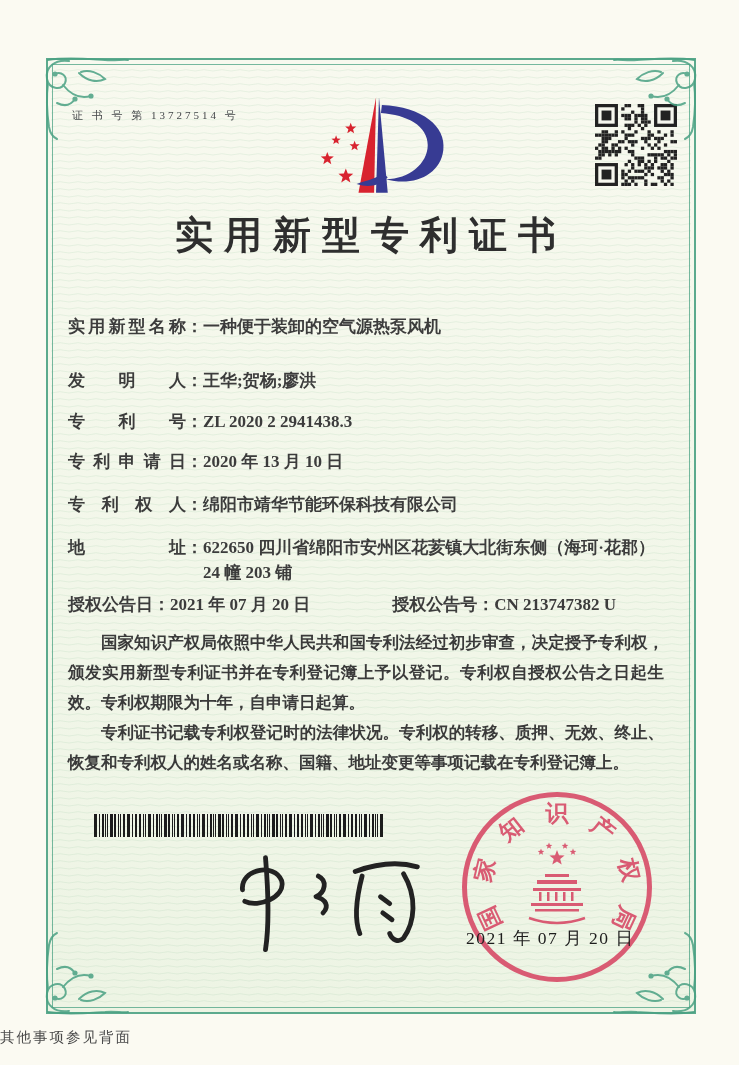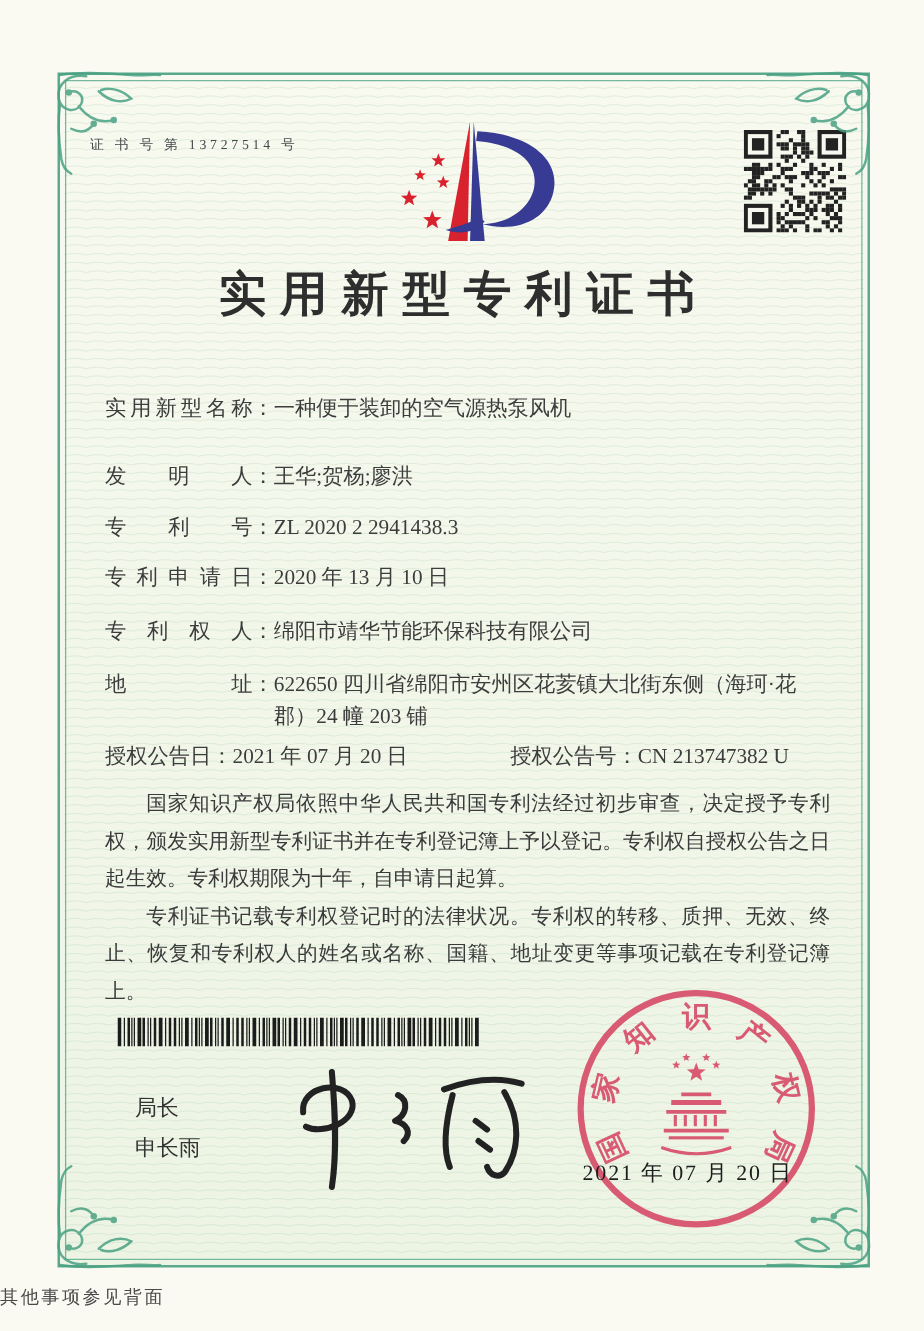--- a/index.html
+++ b/index.html
@@ -20,21 +20,21 @@
   .c-bl{left:-13px;bottom:-13px;}
   .c-tl{left:-13px;top:-13px;transform:scaleY(-1);}
   .c-br{right:-13px;bottom:-13px;transform:scaleX(-1);}
   .c-tr{right:-13px;top:-13px;transform:scale(-1,-1);}
   .abs{position:absolute;z-index:2;}
   .cert-no{left:24px;top:48px;font-size:11px;letter-spacing:3px;color:#44474a;}
   .logo{left:252px;top:28px;width:156px;height:118px;}
   .qr{left:547px;top:44px;width:82px;height:82px;}
   .title{left:0;right:0;top:150px;text-align:center;font-size:38px;font-weight:700;
          letter-spacing:11px;color:#2e2e2e;margin:0;}
-  .content{left:36px;right:30px;top:254px;}
+  .content{left:20px;right:30px;top:254px;font-weight:bold;}
   .frow{display:flex;font-size:17px;line-height:1.5;color:#3c3c3c;}
   .lbl{display:inline-block;width:118px;text-align:justify;text-align-last:justify;flex:0 0 118px;}
   .colon{flex:0 0 16px;}
   .val{flex:1;}
   .r-name{margin-bottom:28px;}
   .r-inventor{margin-bottom:16px;}
   .r-patno{margin-bottom:14px;}
   .r-appdate{margin-bottom:18px;}
   .r-patentee{margin-bottom:17px;}
   .r-address{margin-bottom:7px;}
@@ -585,24 +585,20 @@
       <rect x="265" y="0" width="1" height="23" fill="#1c1c1c"></rect>
       <rect x="267" y="0" width="1" height="23" fill="#1c1c1c"></rect>
       <rect x="270" y="0" width="3" height="23" fill="#1c1c1c"></rect>
       <rect x="275" y="0" width="1" height="23" fill="#1c1c1c"></rect>
       <rect x="278" y="0" width="2" height="23" fill="#1c1c1c"></rect>
       <rect x="281" y="0" width="1" height="23" fill="#1c1c1c"></rect>
       <rect x="283" y="0" width="1" height="23" fill="#1c1c1c"></rect>
       <rect x="286" y="0" width="3" height="23" fill="#1c1c1c"></rect>
     </svg>
 
-  <div class="abs officer">
-    <div>局长</div>
-    <div>申长雨</div>
-  </div>
 
   <svg class="abs signature" width="230" height="105" viewBox="0 0 200 90">
     <g fill="none" stroke="#222" stroke-width="4.2" stroke-linecap="round" stroke-linejoin="round">
       <path d="M30,34 C28,16 58,10 64,26 C68,40 44,50 32,44"></path>
       <path d="M50,6 C52,30 54,60 50,86"></path>
       <path d="M96,22 C104,26 102,36 94,40 C102,42 106,48 100,54"></path>
       <path d="M128,18 C150,10 168,10 182,14"></path>
       <path d="M134,22 C128,45 128,62 132,72"></path>
       <path d="M170,20 C182,40 180,62 170,76 C166,80 160,78 158,72"></path>
       <path d="M150,40 l8,6"></path>

